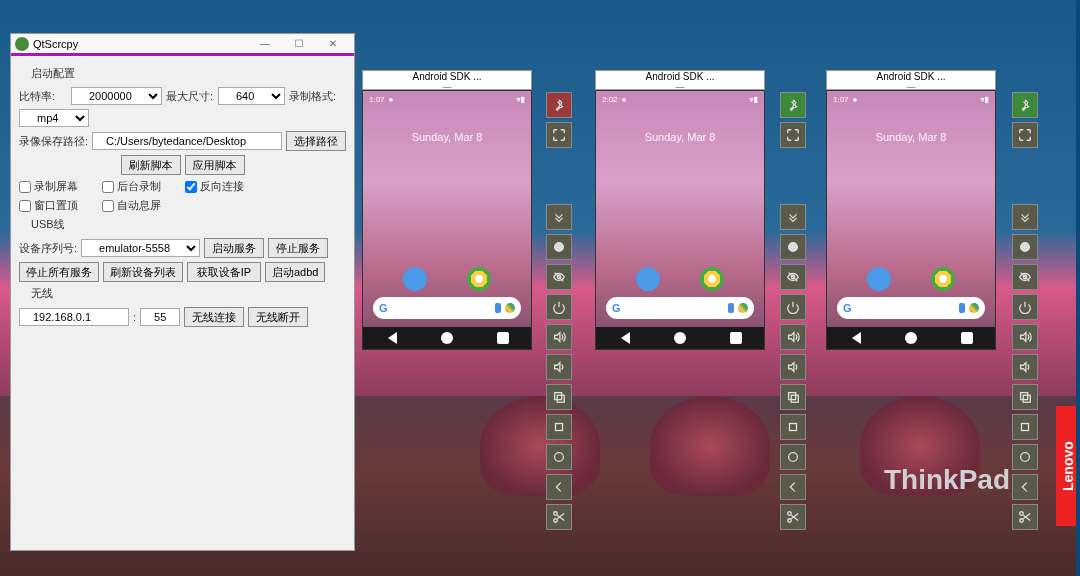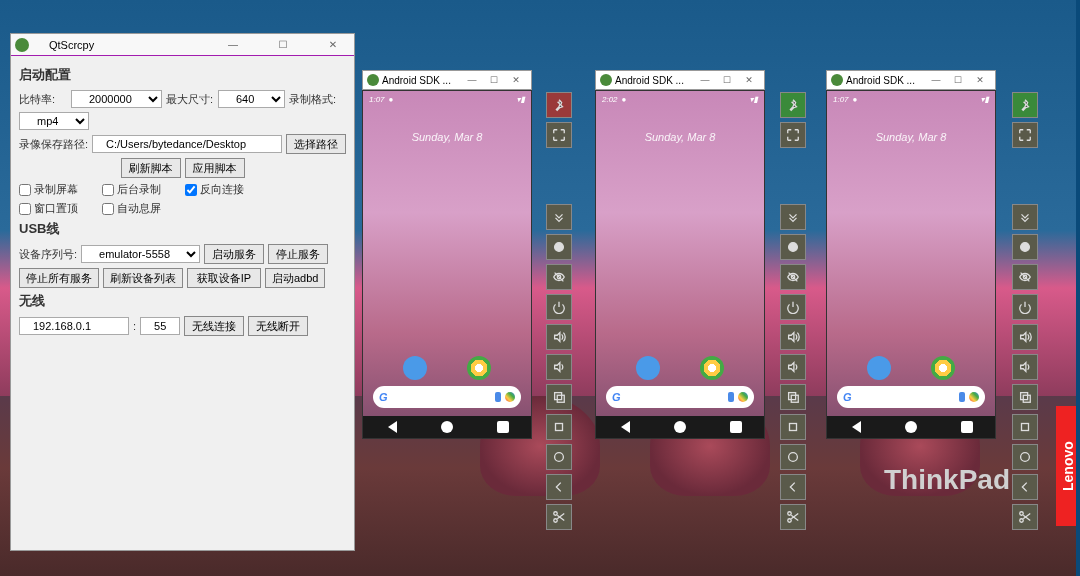--- a/index.html
+++ b/index.html
@@ -4,42 +4,42 @@
 <style>
 * { margin:0; padding:0; box-sizing:border-box; font-family:"Microsoft YaHei",sans-serif; }
 body { width:1080px; height:576px; background:linear-gradient(180deg,#1a5a8a 0%,#2a6a9a 40%,#d85a8a 50%,#8a3a5a 70%,#3a2a3a 100%); position:relative; overflow:hidden; }
 .desert { position:absolute; bottom:0; left:0; right:0; height:180px; background:linear-gradient(180deg,#5a3a4a 0%,#6a3a3a 40%,#4a2a2a 100%); }
 .rock { position:absolute; bottom:80px; width:120px; height:100px; background:radial-gradient(ellipse,#aa4a5a 0%,#6a2a3a 70%); border-radius:50% 50% 30% 30%; }
 .r1{left:480px} .r2{left:650px} .r3{left:860px}
 .taskbar { position:absolute; right:0; top:0; bottom:0; width:4px; background:#0a4a7a; }
 
 
 .qtwin { position:absolute; left:10px; top:33px; width:345px; height:518px; background:#f0f0f0; border:1px solid #999; }
-.titlebar { height:22px; background:#f8f8f8; display:flex; align-items:center; padding:0 4px; border-bottom:1px solid #a21caf; font-size:11px;gap:16px; }
+.titlebar { height:22px; background:#f8f8f8; display:flex; align-items:center; padding:0 4px; border-bottom:3px solid #a21caf; font-size:11px; }
 .titlebar .ico { width:14px; height:14px; background:#4a8a3a; border-radius:50%; margin-right:4px; display:inline-block; }
 .titlebar .sp { flex:1; }
 .titlebar .wb { width:34px; text-align:center; font-size:10px; color:#666; }
 .section { padding:6px 8px; font-size:11px; color:#333; }
-.sect-title { font-size:13px; margin:4px 0 6px;font-weight:bold; }
+.sect-title { font-size:11px; margin:4px 12px 6px; }
 .row { display:flex; align-items:center; gap:4px; margin:4px 0; flex-wrap:wrap; }
 .lbl { font-size:11px; min-width:48px; }
 .sel,.inp { font-size:11px; border:1px solid #aaa; background:#fff; padding:1px 13px; height:18px; }
 .sel { min-width:60px; }
 .inp { flex:1; }
 .btn { font-size:11px; border:1px solid #888; background:#e8e8e8; padding:0 6px; height:20px; min-width:60px; }
 .cb { display:flex; align-items:center; gap:3px; font-size:11px; }
 .cb input { width:12px; height:12px; }
 
 
 .phone-win { position:absolute; top:70px; width:170px; }
-.ph-title { height:20px; background:#fff; display:flex; align-items:center; font-size:10px; padding:0 4px; border:1px solid #999; }
+.ph-title { height:20px; background:#fff; display:flex; align-items:center; font-size:10px; padding:0 4px; border:1px solid #999;flex-direction:column; }
 .ph-title .ico { width:12px; height:12px; background:#4a8a3a; border-radius:50%; margin-right:3px; }
 .ph-title .sp { flex:1; }
 .ph-title .wb { width:22px; text-align:center; font-size:9px; color:#666; }
-.screen { width:170px; height:349px; background:linear-gradient(180deg,#c888b8 0%,#d8a0c8 35%,#b86a8a 70%,#7a4a6a 100%); position:relative; border:1px solid #333;font-style:italic; }
+.screen { width:170px; height:260px; background:linear-gradient(180deg,#c888b8 0%,#d8a0c8 35%,#b86a8a 70%,#7a4a6a 100%); position:relative; border:1px solid #333; }
 .statusbar { position:absolute; top:0; left:0; right:0; height:16px; display:flex; align-items:center; padding:0 6px; font-size:8px; color:#fff; }
 .statusbar .sp { flex:1; }
 .datetxt { position:absolute; top:40px; left:0; right:0; text-align:center; font-size:11px; color:rgba(255,255,255,0.9); }
 .dock { position:absolute; bottom:0; left:0; right:0; }
 .apps { display:flex; justify-content:center; gap:40px; margin-bottom:6px; }
 .app { width:24px; height:24px; border-radius:50%; }
 .msgs { background:#4a9ae8; }
 .chrome { background:radial-gradient(circle at 50% 50%,#fff 25%,#fc4 25% 50%,#4a4 50% 75%,#e44 75%); }
 .searchbar { margin:0 10px 8px; height:22px; background:#fff; border-radius:11px; display:flex; align-items:center; padding:0 6px; }
 .searchbar .g { font-size:11px; font-weight:bold; }

